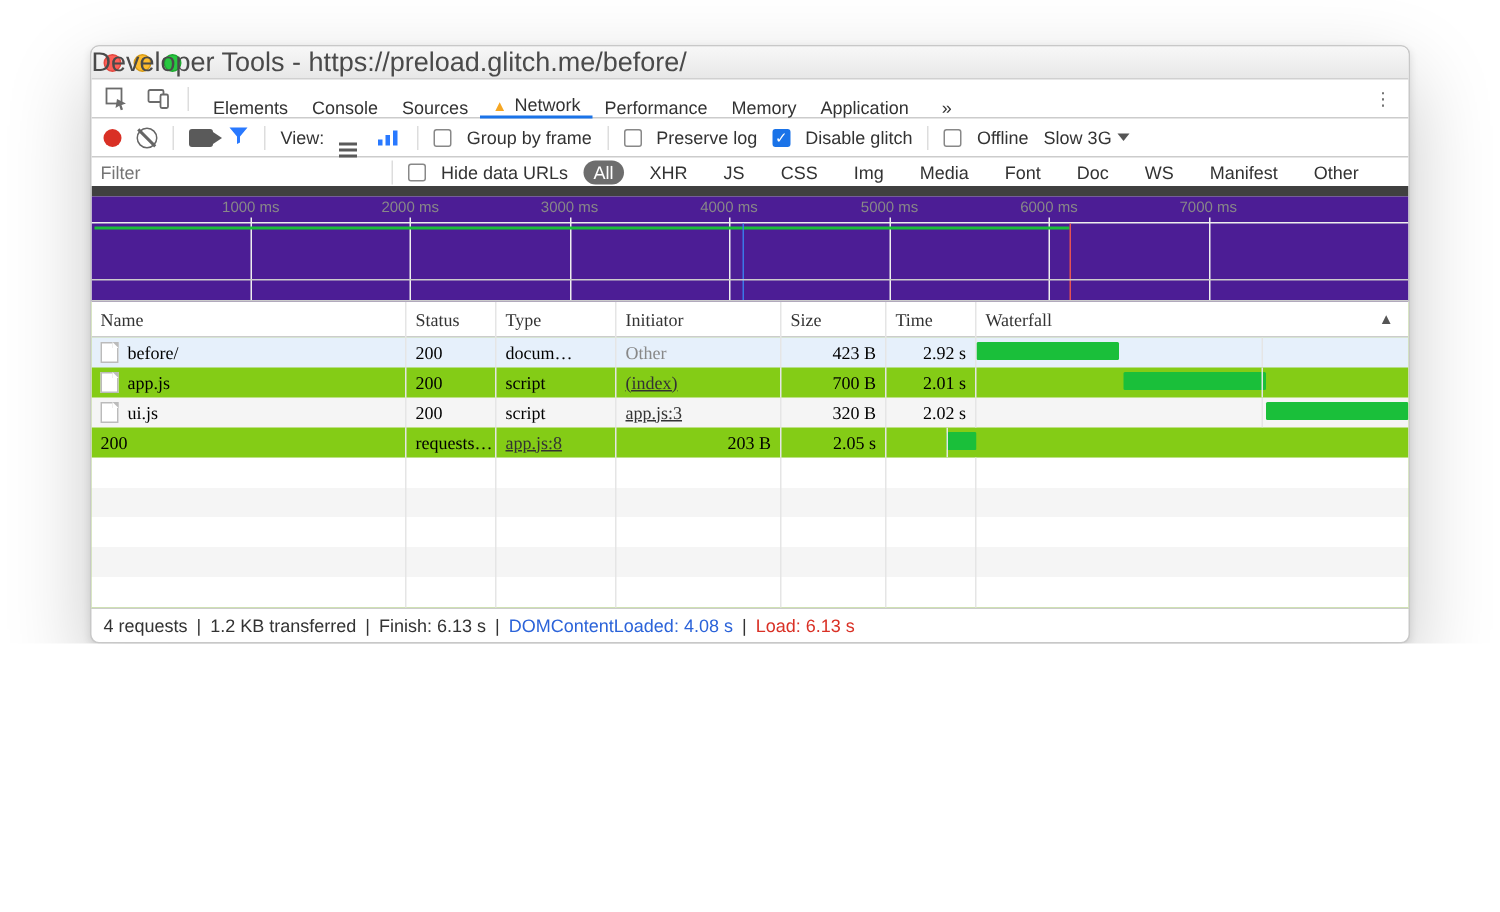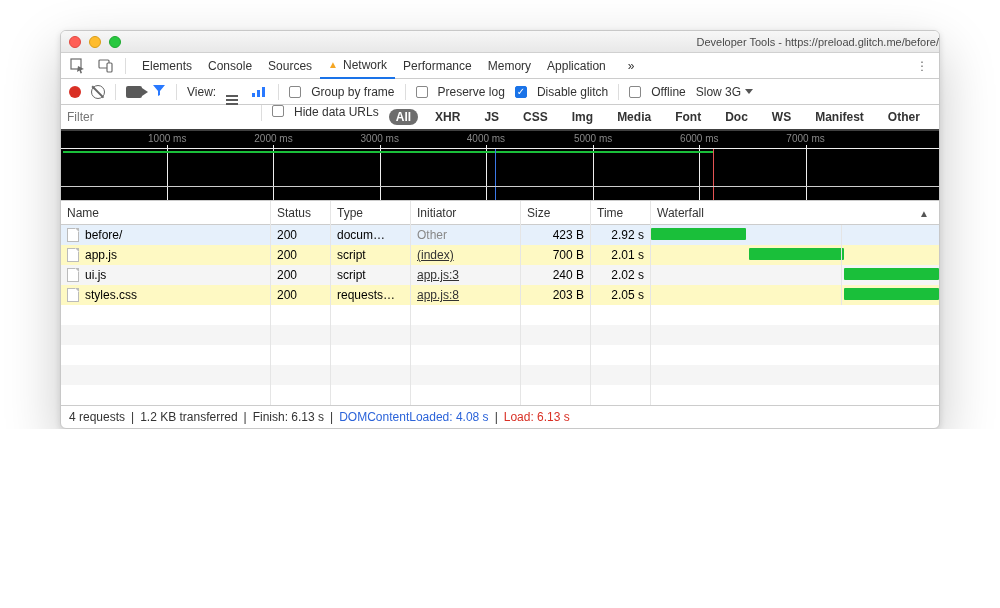--- a/index.html
+++ b/index.html
@@ -28,34 +28,34 @@
     display: flex;
     align-items: center;
     padding: 0 8px;
     position: relative;
   }
   .traffic { display: flex; gap: 8px; }
   .dot { width: 12px; height: 12px; border-radius: 50%; }
   .dot.red { background: #ff5f57; border:1px solid #e1483f; }
   .dot.yellow { background: #febc2e; border:1px solid #d99d17; }
   .dot.green { background: #28c840; border:1px solid #1ea830; }
-  .title { position:absolute; left:0; right:0; text-align:right; color:#4a4a4a; font-size:11px; }
+  .title { position:absolute; left:0; right:0; text-align:left; color:#4a4a4a; font-size:18px; }
   
   .tabbar {
     height: 26px;
     border-bottom: 1px solid #ccc;
     display: flex;
     align-items: center;
     padding: 0 6px;
     gap: 6px;
     color:#333;
   }
   .tabbar .iconbtn { width:22px; height:22px; display:flex; align-items:center; justify-content:center; color:#6b6b6b; }
   .tabbar .sep { width:1px; height:16px; background:#ddd; margin:0 2px; }
-  .tabbar .tab { padding: 0 8px; height:26px; display:flex; align-items:center; gap:5px; color:#333; }
+  .tabbar .tab { padding: 0 8px; height:26px; display:flex; align-items:flex-end; gap:5px; color:#333; }
   .tabbar .tab.active { color:#333; border-bottom:2px solid #1a73e8; height:26px; margin-bottom:-1px; }
   .tabbar .tab.active .warn { color:#f5a623; }
   .spacer { flex:1; }
   
   .toolbar {
     height: 26px;
     border-bottom: 1px solid #ccc;
     display:flex;
     align-items:center;
     padding:0 8px;
@@ -70,60 +70,61 @@
   .funnel { color:#2979ff; font-size:14px; }
   .vline { width:1px; height:16px; background:#ddd; }
   .viewbtn { width:16px; height:12px; display:inline-block; }
   .cb { width:12px; height:12px; border:1px solid #888; border-radius:2px; display:inline-flex; align-items:center; justify-content:center; background:#fff; }
   .cb.checked { background:#1a73e8; border-color:#1a73e8; color:#fff; font-size:10px; }
   .throttling { display:flex; align-items:center; gap:4px; }
   .caret-down { display:inline-block; width:0; height:0; border-left:4px solid transparent; border-right:4px solid transparent; border-top:5px solid #555; }
   
   .filterbar {
     height: 26px;
-    border-bottom: 2px solid #404040;
+    border-bottom: 7px solid #404040;
     display:flex;
+    align-items:center;
     gap:10px;
     color:#333;
   }
   .filter-input {
     height:24px;
     border:none;
     padding: 0 6px;
     font-size:12px;
     width:190px;
     color:#888;
     background:transparent;
   }
   .pill {
     padding:1px 7px;
     border-radius:8px;
     color:#333;
-    font-weight:bold;
   }
   .pill.active { background:#6d6d6d; color:#fff; }
   
   .timeline {
     height: 70px;
     border-bottom:1px solid #ccc;
     position:relative;
-    background:#000000;
+    background:#4c1d95;
   }
   .timeline .ticks { position:relative; height:18px; font-size:10px; color:#888; border-bottom:1px solid #eee;}
   .timeline .tick { position:absolute; top:2px; transform:translateX(-50%); }
   .timeline .tickline { position:absolute; top:14px; bottom:-52px; width:1px; background:#eee; }
   .timeline .band { position:absolute; top:20px; height:2px; background:#1abf3a; }
   .timeline .marker { position:absolute; top:18px; bottom:0; width:1px; }
   .timeline .marker.blue { background:#3b78e7; }
   .timeline .marker.red { background:#e55353; }
   .timeline .bottom-border { position:absolute; left:0; right:0; top:55px; height:1px; background:#ccc;}
   
   .grid {
     border-bottom:1px solid #ccc;
-    background:#fef9c3;
+    background:#84cc16;
+    font-family:Liberation Serif, serif;
   }
   .grid-head, .grid-row {
     display:grid;
     grid-template-columns: 210px 60px 80px 110px 70px 60px 1fr;
     align-items:center;
   }
   .grid-head {
     height:24px;
     border-bottom:1px solid #ccc;
     color:#333;
@@ -398,34 +399,30 @@
         <div class="grid-row odd">
           <div>
             <span class="file-ic"></span>
             <span>ui.js</span>
           </div>
           <div>200</div>
           <div>script</div>
           <div>
             <span class="link">app.js:3</span>
           </div>
-          <div class="num">240 B</div>
+          <div class="num">320 B</div>
           <div class="num">2.02 s</div>
           <div class="wf">
             <div class="wf-track">
               <div class="wf-bar" style="left: 67%; width: 33%;"></div>
               <div class="wf-divider" style="left: 66%;"></div>
             </div>
           </div>
         </div>
         <div class="grid-row">
-          <div>
-            <span class="file-ic"></span>
-            <span>styles.css</span>
-          </div>
           <div>200</div>
           <div>requests…</div>
           <div>
             <span class="link">app.js:8</span>
           </div>
           <div class="num">203 B</div>
           <div class="num">2.05 s</div>
           <div class="wf">
             <div class="wf-track">
               <div class="wf-bar" style="left: 67%; width: 33%;"></div>

